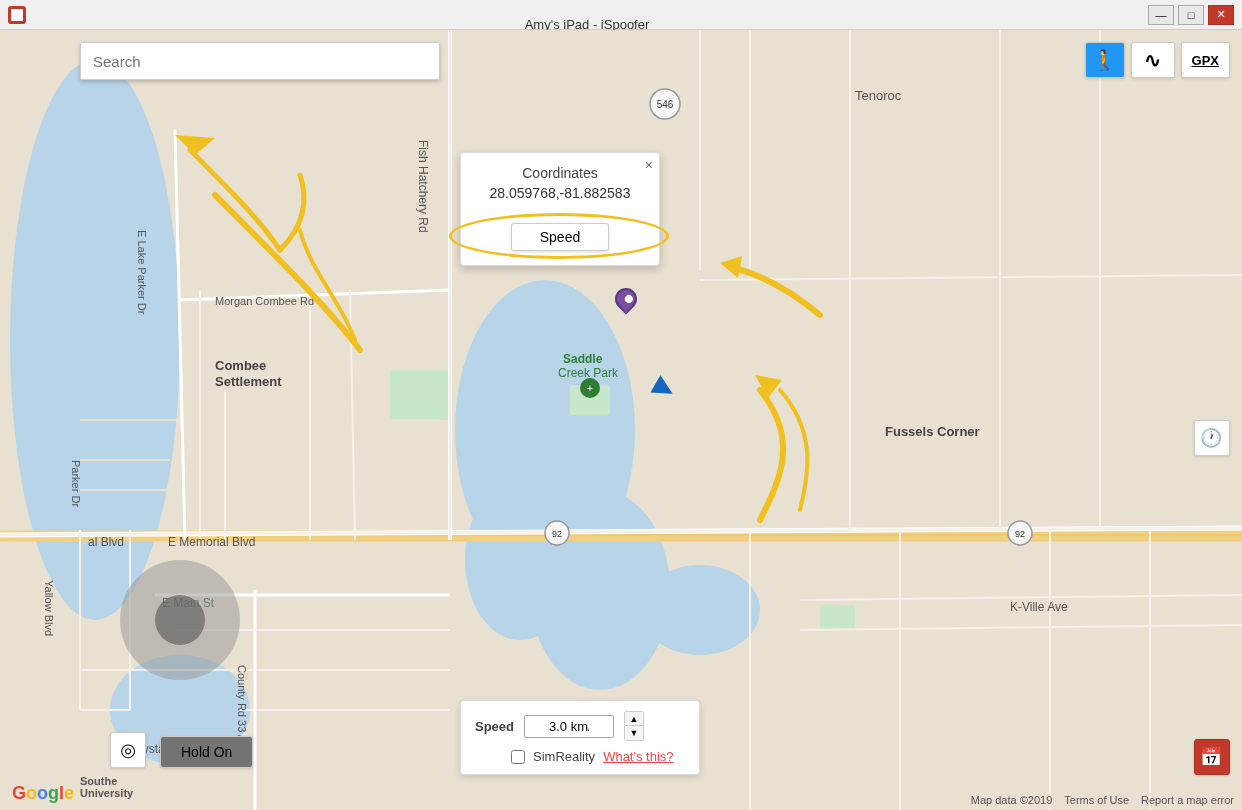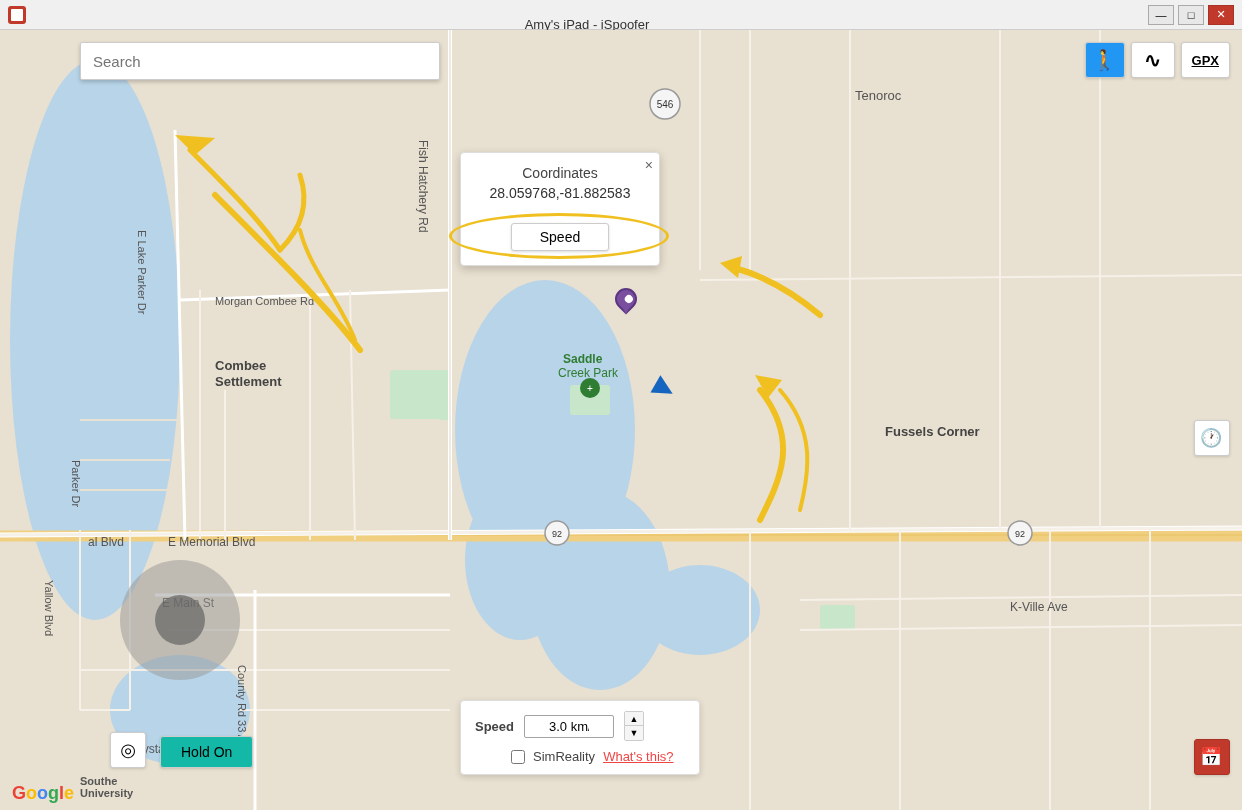--- a/index.html
+++ b/index.html
@@ -134,21 +134,21 @@
     }
     .speed-spinner span:last-child { border-bottom: none; }
     .simreality-row { display: flex; align-items: center; gap: 8px; padding-left: 36px; }
     .simreality-row input[type=checkbox] { width: 14px; height: 14px; }
     .simreality-label { font-size: 13px; color: #444; }
     .whats-this { font-size: 13px; color: #ef4444; text-decoration: underline; cursor: pointer; }
 
     
     #hold-on-btn {
       position: absolute; bottom: 42px; left: 160px;
-      background: #14b8a6; border: 1px solid #ccc; border-radius: 3px;
+      background: #737373; border: 1px solid #ccc; border-radius: 3px;
       padding: 7px 20px; font-size: 14px; cursor: pointer;
       box-shadow: 0 1px 3px rgba(0,0,0,0.15);
     }
 
     
     #locate-btn {
       position: absolute; bottom: 42px; left: 110px;
       width: 36px; height: 36px; background: white; border: 1px solid #ccc;
       border-radius: 3px; display: flex; align-items: center; justify-content: center;
       cursor: pointer; box-shadow: 0 1px 3px rgba(0,0,0,0.15); font-size: 18px;
@@ -358,20 +358,25 @@
       <input type="checkbox" style="">
       <span class="simreality-label">SimReality</span>
       <span class="whats-this">What's this?</span>
     </div>
   </div>
 
   <div id="google-logo">
     <span class="o1">G</span><span class="o2">o</span><span class="o3">o</span><span class="o4">g</span><span class="o5">l</span><span class="o6">e</span>
   </div>
 
+  <div id="footer">
+    <span>Map data ©2019</span>
+    <a href="#">Terms of Use</a>
+    <a href="#">Report a map error</a>
+  </div>
 
   <svg id="annotations" xmlns="http://www.w3.org/2000/svg">
 
     <path d="M 280 220 C 260 190 230 160 190 120" stroke="#f0c020" stroke-width="5" fill="none" stroke-linecap="round"></path>
     <path d="M 280 220 C 300 200 310 175 300 145" stroke="#f0c020" stroke-width="5" fill="none" stroke-linecap="round"></path>
 
     <polygon points="175,105 195,125 215,108" fill="#f0c020"></polygon>
 
     <path d="M 360 320 C 330 280 280 230 215 165" stroke="#f0c020" stroke-width="6" fill="none" stroke-linecap="round"></path>
     <path d="M 355 310 C 340 270 310 240 300 200" stroke="#f0c020" stroke-width="4" fill="none" stroke-linecap="round"></path>

